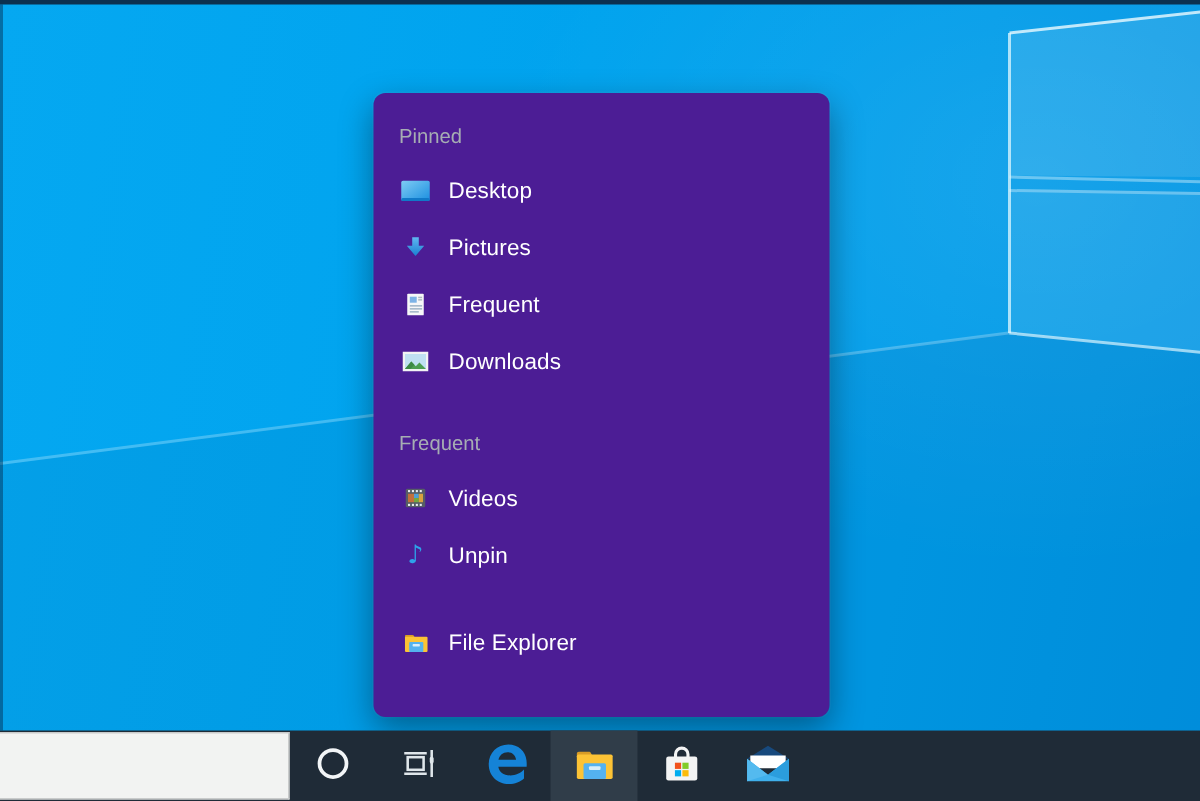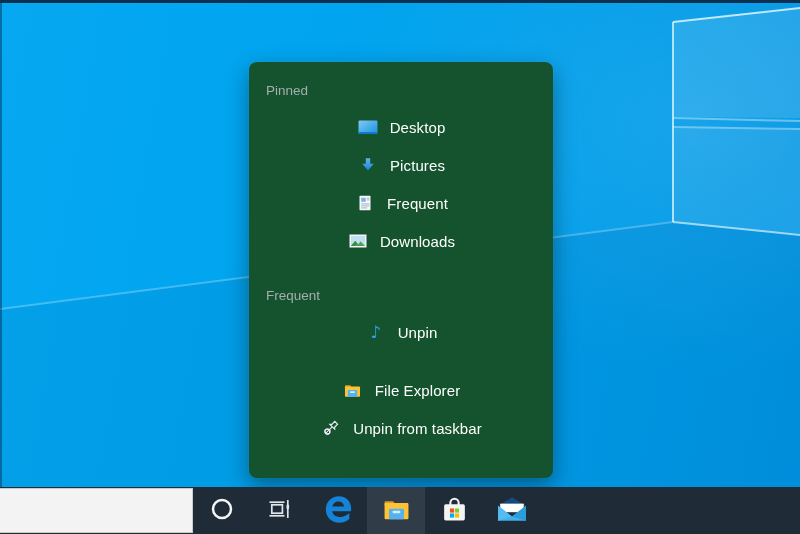--- a/index.html
+++ b/index.html
@@ -39,28 +39,28 @@
   .floor-left { left:0; top:308px; width:679px; height:1.5px;
     background:rgba(255,255,255,.25); transform:rotate(-7.37deg); }
 
   .edge-top { position:absolute; left:0; top:0; width:800px; height:3px;
     background:#0c3150; }
   .edge-left { position:absolute; left:0; top:3px; width:2px; height:484px;
     background:rgba(5,40,75,.45); }
 
   
   .jumplist { position:absolute; left:249px; top:62px; width:304px; height:416px;
-    background:#14532d; border-radius:8px;
+    background:#4c1d95; border-radius:8px;
     box-shadow:0 8px 22px rgba(0,0,0,.38), 0 0 0 1px rgba(255,255,255,.04);
     padding-top:2px; }
   .jl-header { margin:18px 17px 8px 17px; height:18px; line-height:18px;
     font-size:13.5px; color:#a6adb3; }
   .jl-header.second { margin-top:27px; }
   .jl-item { display:flex; align-items:center; height:38px; padding:0 17px;
-    cursor:default;justify-content:center; }
+    cursor:default; }
   .jl-icon { width:22px; height:18px; display:flex; align-items:center;
     justify-content:center; flex:none; }
   .jl-label { margin-left:11px; font-size:15px; color:#ffffff; letter-spacing:.1px; }
   .jl-actions { margin-top:20px; }
   .music-glyph { font-family:"DejaVu Sans", sans-serif; font-size:17px;
     color:#2ea2ea; line-height:1; }
 
   
   .taskbar { position:absolute; left:0; top:487px; width:800px; height:47px;
     background:#1f2b37; display:flex; align-items:stretch; }
@@ -146,20 +146,42 @@
           <rect x="2" y="2" width="14" height="10" fill="#bfe0f2"></rect>
           <path d="M2 12 l4.2-5 3 3.2 2.4-2.6 4.4 4.4 z" fill="#4c9e52"></path>
           <path d="M2 12 l4.2-5 2 2.2 -2.6 2.8 z" fill="#3c8945"></path>
         </svg>
       </span>
       <span class="jl-label">Downloads</span>
     </div>
 
     <div class="jl-header second">Frequent</div>
 
+    <div class="jl-item">
+      <span class="jl-icon">
+        <svg width="16" height="16" viewBox="0 0 16 16">
+          <rect x="1.5" y="1.8" width="13" height="12.4" rx="1" fill="#565e66"></rect>
+          <g fill="#e9edf0">
+            <rect x="3" y="2.7" width="1.4" height="1.4"></rect>
+              <rect x="5.6" y="2.7" width="1.4" height="1.4"></rect>
+            <rect x="8.2" y="2.7" width="1.4" height="1.4"></rect>
+              <rect x="10.8" y="2.7" width="1.4" height="1.4"></rect>
+            <rect x="3" y="11.9" width="1.4" height="1.4"></rect>
+              <rect x="5.6" y="11.9" width="1.4" height="1.4"></rect>
+            <rect x="8.2" y="11.9" width="1.4" height="1.4"></rect>
+              <rect x="10.8" y="11.9" width="1.4" height="1.4"></rect>
+          </g>
+          <rect x="3" y="5.2" width="4" height="5.6" fill="#c2703d"></rect>
+          <rect x="7" y="5.2" width="3.2" height="2.8" fill="#4d9fd8"></rect>
+          <rect x="7" y="8" width="3.2" height="2.8" fill="#74a83f"></rect>
+          <rect x="10.2" y="5.2" width="2.8" height="5.6" fill="#d9a23f"></rect>
+        </svg>
+      </span>
+      <span class="jl-label">Videos</span>
+    </div>
 
     <div class="jl-item">
       <span class="jl-icon">
         <span class="music-glyph">♪</span>
       </span>
       <span class="jl-label">Unpin</span>
     </div>
 
     <div class="jl-actions">
       <div class="jl-item">
@@ -167,34 +189,20 @@
           <svg width="17" height="15" viewBox="0 0 26 22">
             <path d="M1.5 6.5 V4.3 c0-.8 .5-1.3 1.3-1.3 h6.3 c.7 0 1.2 .3 1.5 .9 l.7 1.4 z" fill="#d89c26"></path>
             <rect x="1.5" y="4.8" width="23" height="15.7" rx="1.1" fill="#fcc335"></rect>
             <rect x="5.8" y="10.3" width="14.4" height="10.2" rx="1" fill="#54b2ef"></rect>
             <rect x="9.3" y="12.3" width="7.4" height="2.4" rx="0.7" fill="#d6eefb"></rect>
           </svg>
         </span>
         <span class="jl-label">File Explorer</span>
       </div>
 
-      <div class="jl-item">
-        <span class="jl-icon">
-          <svg width="18" height="18" viewBox="0 0 20 20" fill="none" stroke="#e9edf0" stroke-width="1.3">
-            <g transform="rotate(45 10 10)">
-              <path d="M7.8 1.8 h4.4 v4.6 l1.6 1.6 h-7.6 l1.6-1.6 z"></path>
-              <line x1="10" y1="8.2" x2="10" y2="13.6"></line>
-            </g>
-            <circle cx="6" cy="14" r="2.8" fill="#26323d"></circle>
-            <circle cx="6" cy="14" r="2.8"></circle>
-            <line x1="4.1" y1="15.9" x2="7.9" y2="12.1"></line>
-          </svg>
-        </span>
-        <span class="jl-label">Unpin from taskbar</span>
-      </div>
     </div>
   </div>
 
   <div class="taskbar">
     <div class="search-box"></div>
 
     <button class="tb-btn">
       <span>
         <svg width="24" height="24" viewBox="0 0 24 24">
           <circle cx="12" cy="12" r="9" fill="none" stroke="#f2f5f7" stroke-width="2.5"></circle>

